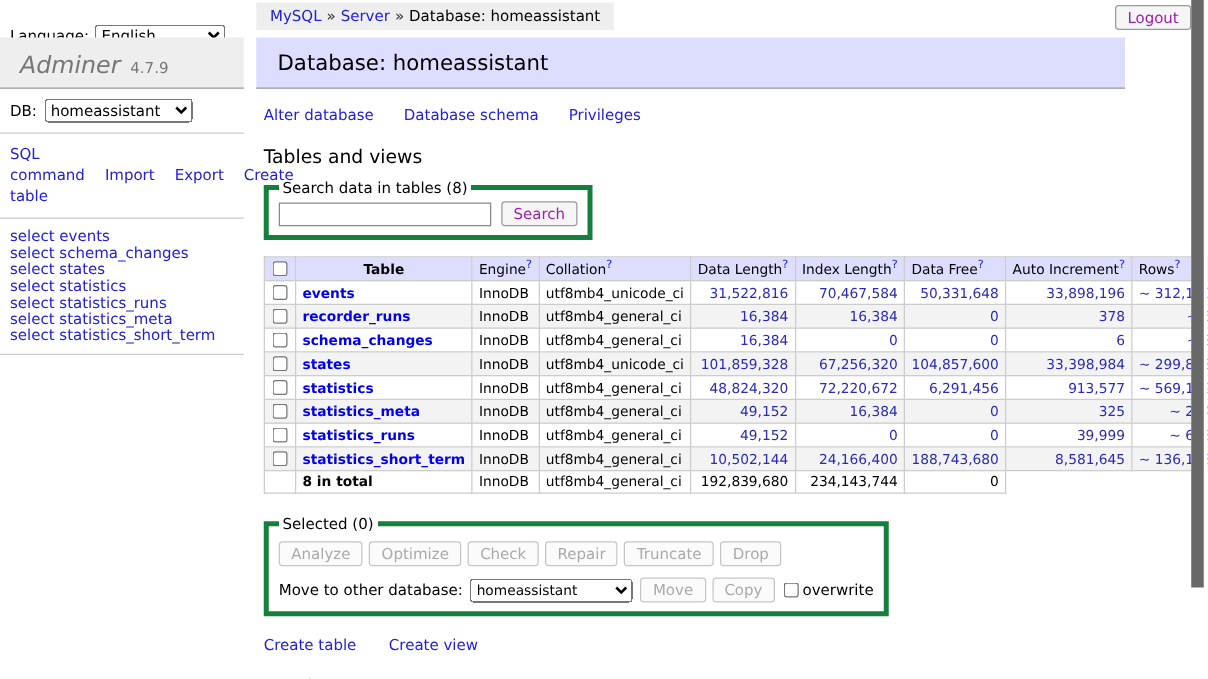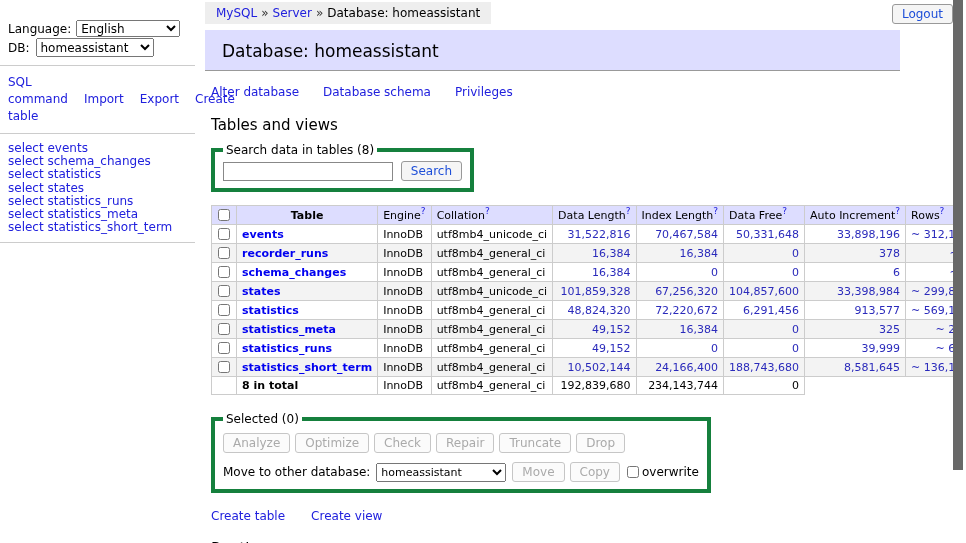--- a/index.html
+++ b/index.html
@@ -24,21 +24,21 @@
 
   
   .lang-area{position:absolute;left:8px;top:20px;display:flex;align-items:center;gap:5px;}
   .lang-area select{height:17px;font-size:12px;width:104px;font-family:inherit;}
   .breadcrumb{position:absolute;left:205px;top:2px;height:22px;line-height:22px;
     background:var(--bar-bg);padding:0 11px;white-space:nowrap;font-size:12px;}
   .breadcrumb .sep{color:#333;margin:0 4px;}
   .logout-btn{position:absolute;right:13px;top:4px;}
   button.sysbtn{
     font-family:inherit;font-size:12px;padding:2px 9px;background:#f5f5f5;
-    border:1px solid #999;border-radius:3px;color:#1d4ed8;cursor:pointer;
+    border:1px solid #999;border-radius:3px;color:#a21caf;cursor:pointer;
   }
   button.sysbtn:disabled{color:#aaa;border-color:#c6c6c6;background:#fbfbfb;cursor:default;}
 
   
   .menu{position:absolute;left:0;top:30px;width:195px;}
   .brand{background:var(--bar-bg);border-bottom:1px solid var(--header-border);padding:11px 16px;height:41px;}
   .brand .app{font-style:italic;font-size:19px;color:var(--muted);}
   .brand .ver{font-size:12px;color:var(--muted);margin-left:4px;}
   .menu p{margin:0;padding:8px 8px;border-bottom:1px solid var(--border);}
   .db-row{display:flex;align-items:center;gap:6px;}
@@ -99,32 +99,36 @@
   </select>
 </div>
 
 <div class="breadcrumb">
   <a href="#">MySQL</a><span class="sep">»</span><a href="#">Server</a><span class="sep">»</span><span>Database: homeassistant</span>
 </div>
 
 <button class="sysbtn logout-btn">Logout</button>
 
 <div class="menu">
+  <div class="brand">
+    <span class="app">Adminer</span>
+    <span class="ver">4.7.9</span>
+  </div>
   <p class="db-row">
     <span>DB:</span>
     <select>
       <option>homeassistant</option>
     </select>
   </p>
   <p class="menu-links"><a href="#">SQL command</a><a href="#">Import</a><a href="#">Export</a><a href="#">Create table</a></p>
   <p class="table-list">
       <a href="#">select events</a>
       <a href="#">select schema_changes</a>
+      <a href="#">select states</a>
       <a href="#">select statistics</a>
-      <a href="#">select states</a>
       <a href="#">select statistics_runs</a>
       <a href="#">select statistics_meta</a>
       <a href="#">select statistics_short_term</a>
     </p>
 </div>
 
 <div class="content">
   <div class="page-title">Database: homeassistant</div>
 
   <p class="db-links"><a href="#">Alter database</a><a href="#">Database schema</a><a href="#">Privileges</a></p>

